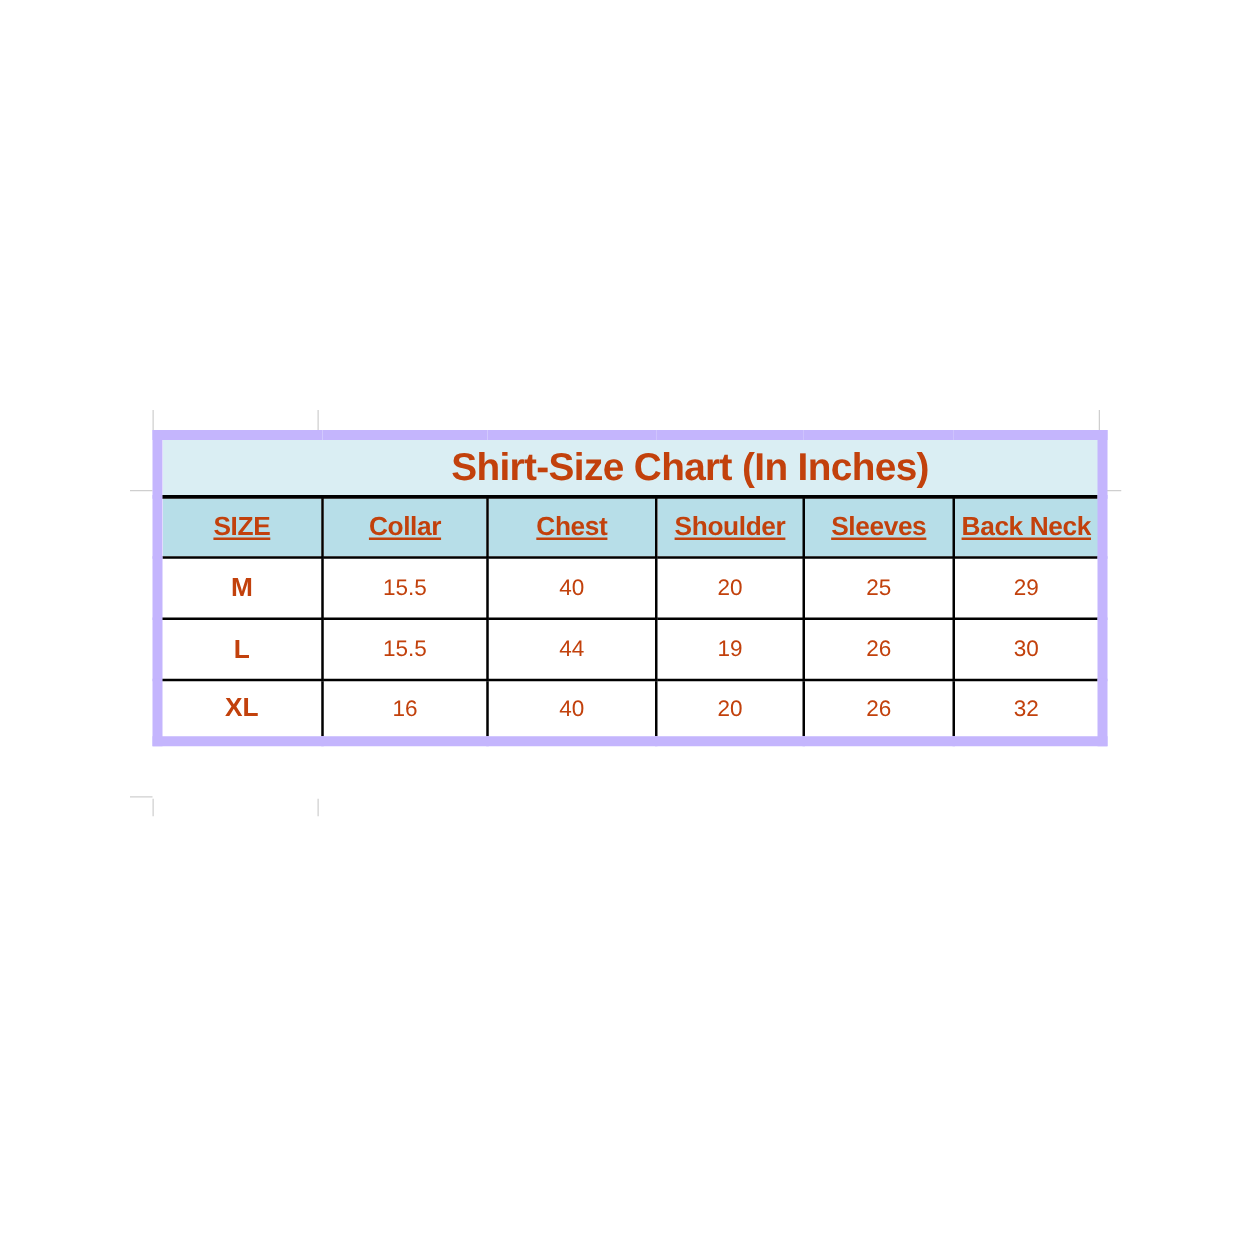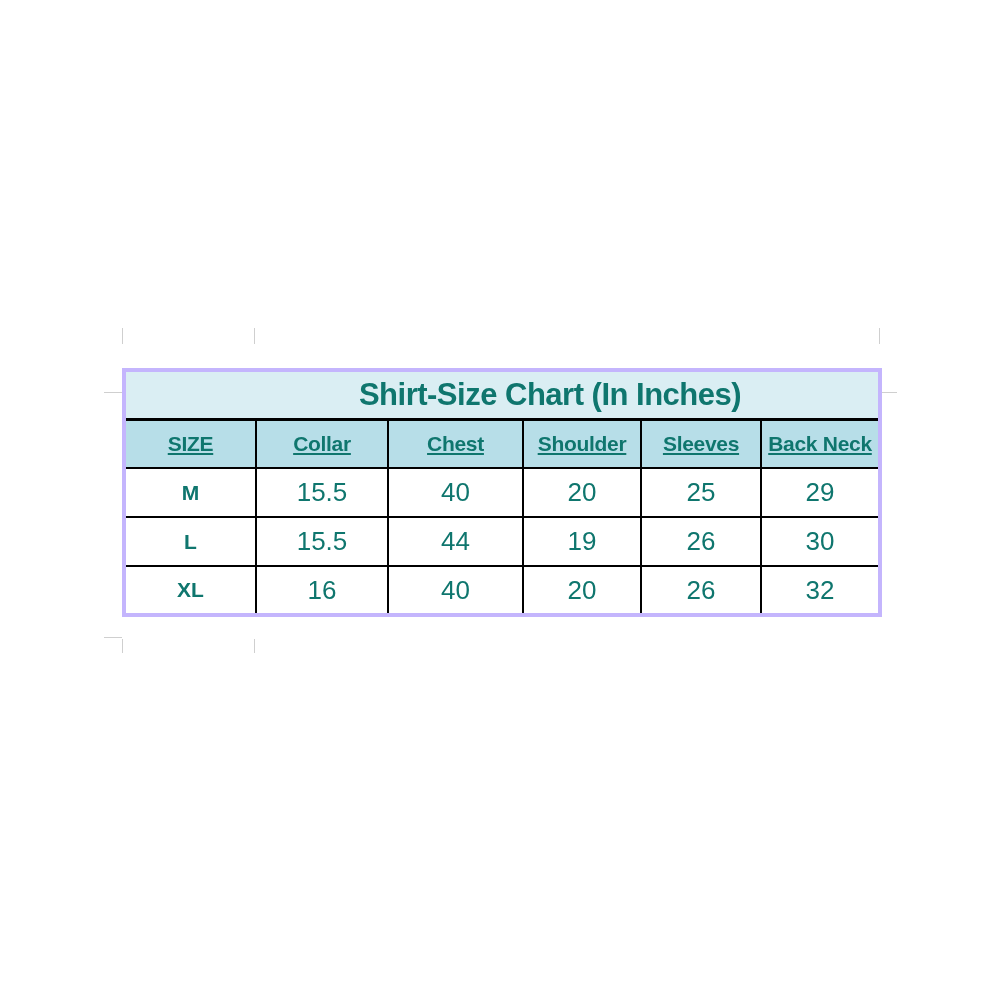--- a/index.html
+++ b/index.html
@@ -18,23 +18,22 @@
   .table-wrap {
     position: absolute;
     left: 122px;
     top: 344px;
     width: 756px;
   }
   table.size-chart {
     width: 756px;
     border-collapse: collapse;
     table-layout: fixed;
-    border: 4px solid #c4b5fd;
-    color: #0f766e;
-    margin-top: 24px;
+    border: 8px solid #c4b5fd;
+    color: #c2410c;
   }
   table.size-chart th,
   table.size-chart td {
     border: 2px solid #000000;
     text-align: center;
     vertical-align: middle;
     padding: 0;
     overflow: hidden;
     white-space: nowrap;
   }
@@ -51,21 +50,21 @@
   tr.colhead-row th {
     background: #b7dee8;
     font-size: 21px;
     font-weight: bold;
     letter-spacing: -0.3px;
     text-decoration: underline;
   }
   tr.data-row { height: 49px; }
   tr.data-row td {
     background: #ffffff;
-    font-size: 26px;
+    font-size: 18px;
     font-weight: normal;
   }
   tr.data-row td.size-cell {
     font-size: 21px;
     font-weight: bold;
   }
   
   .gridline {
     position: absolute;
     background: #cfcfcf;

